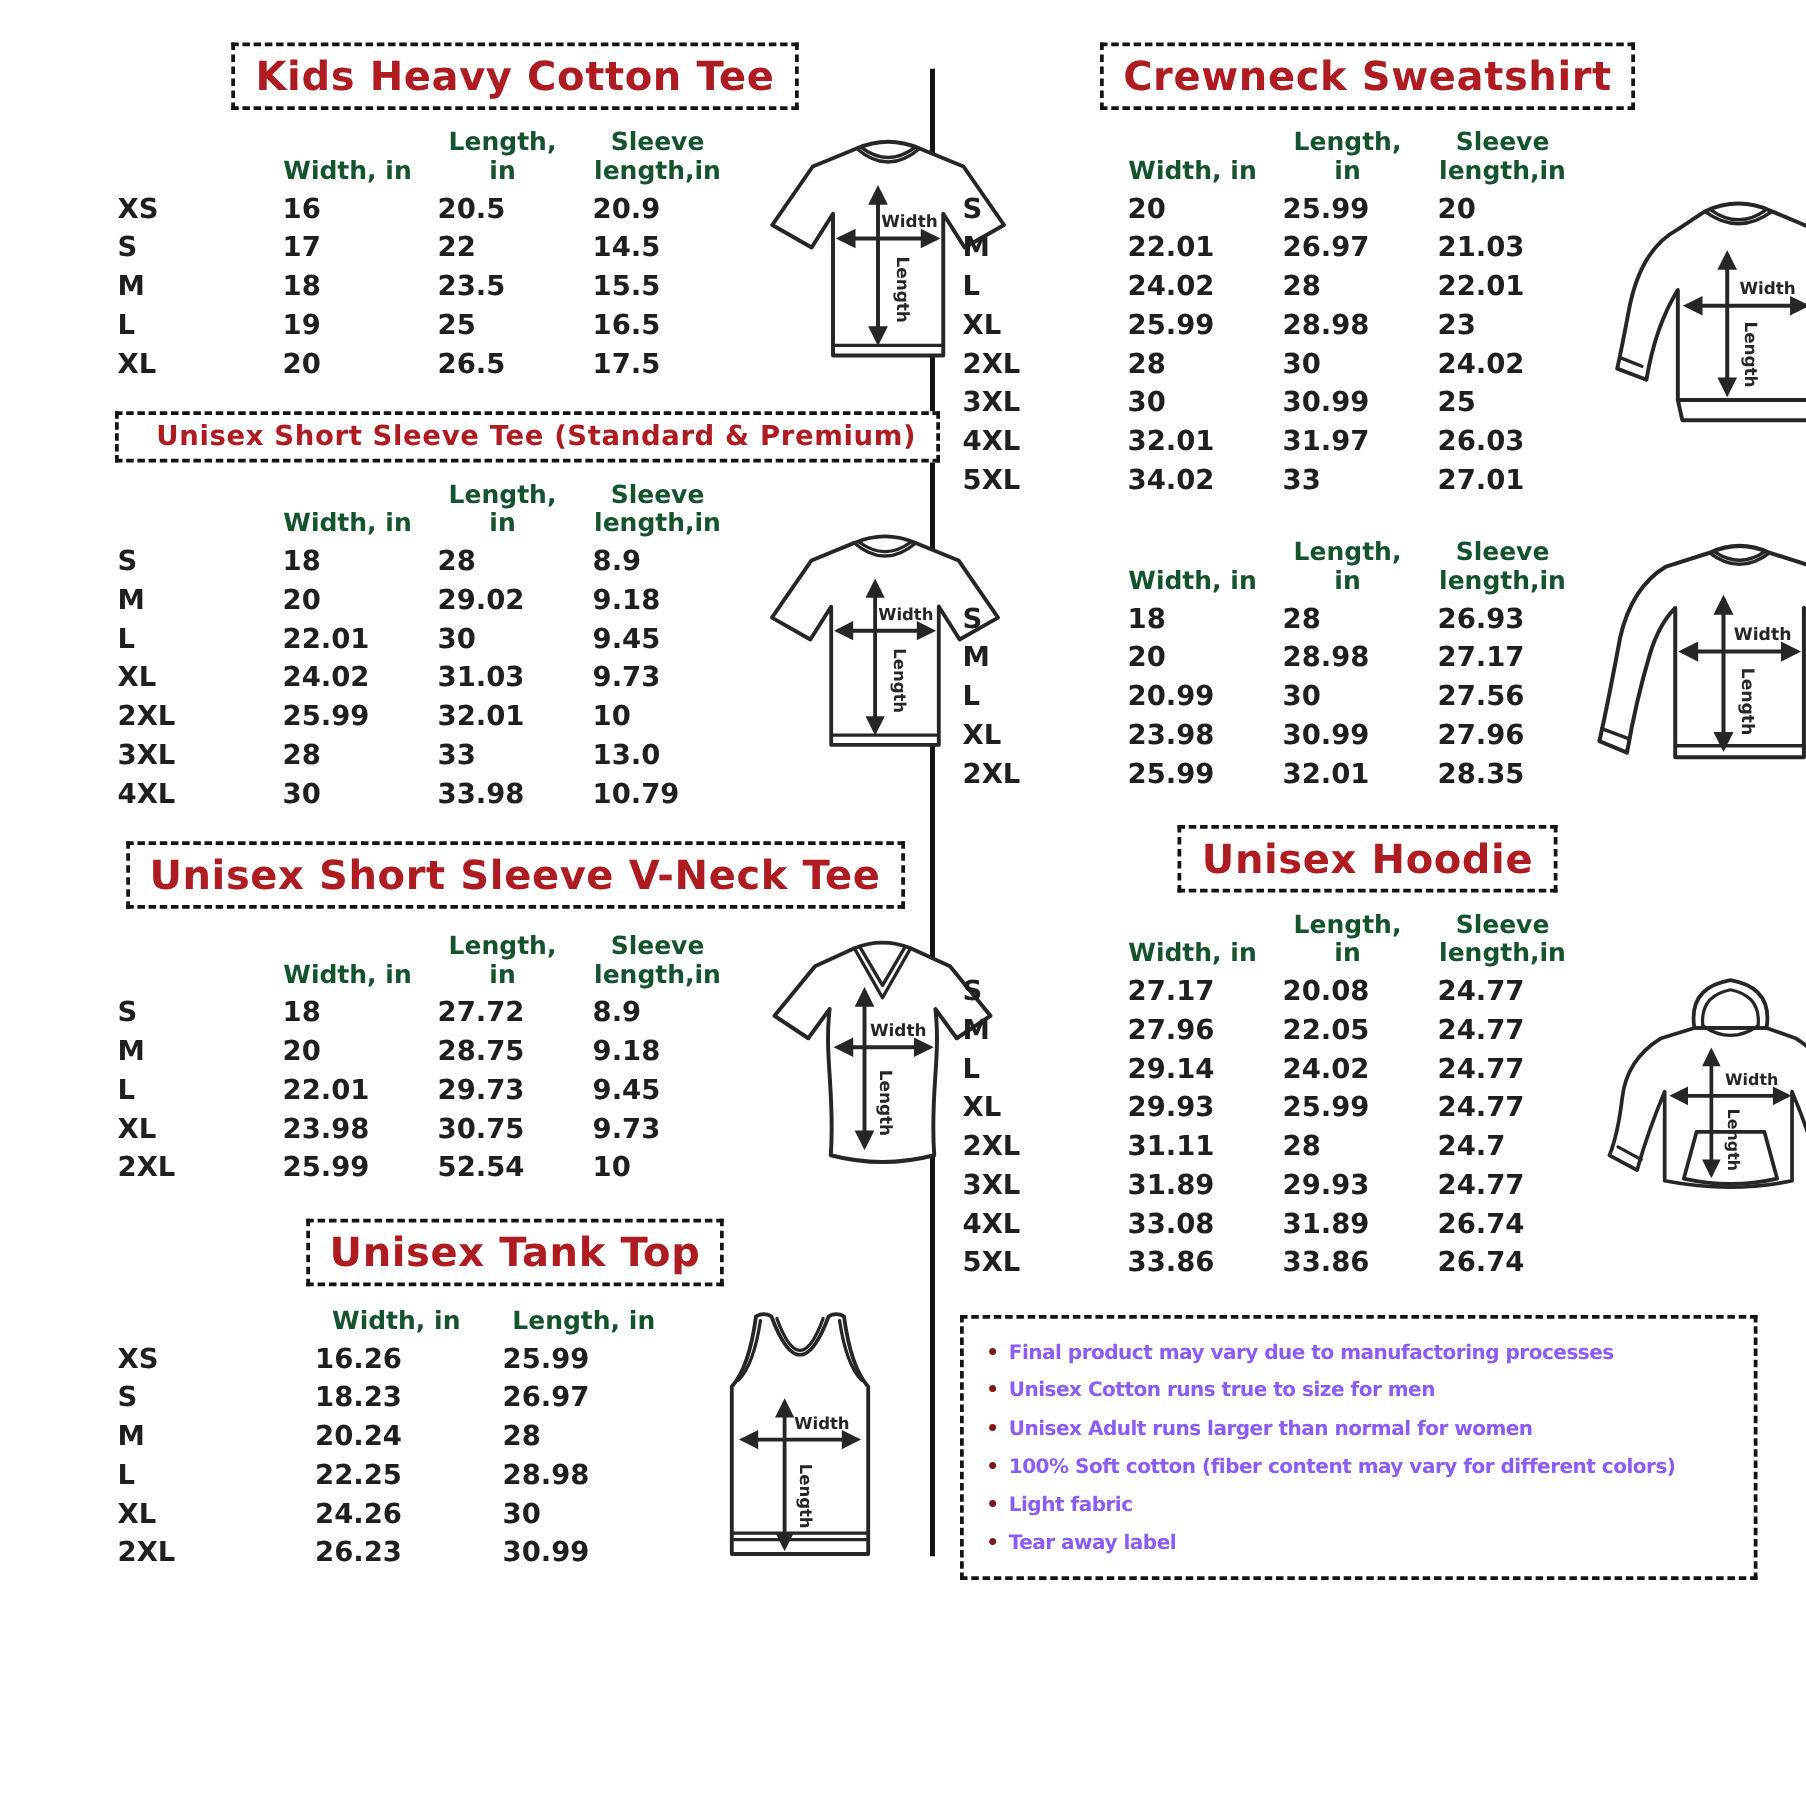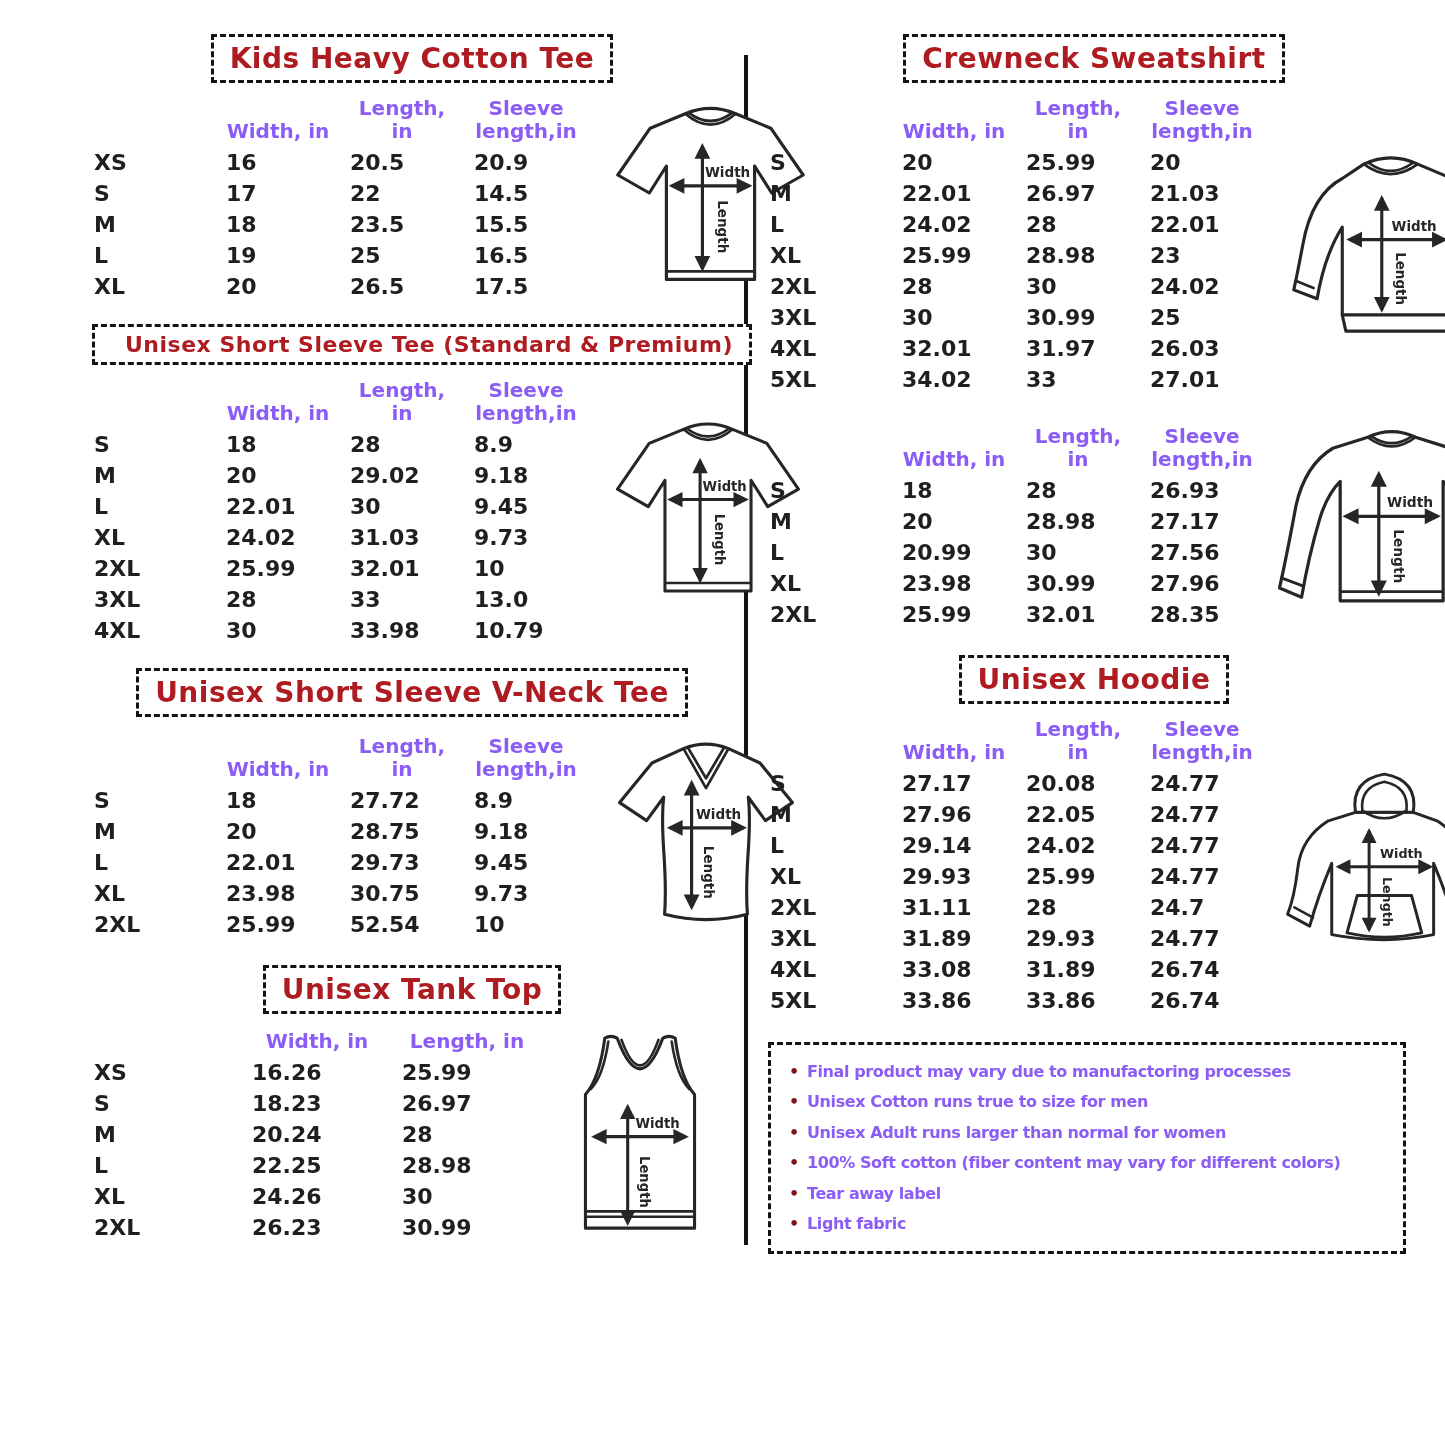--- a/index.html
+++ b/index.html
@@ -10,30 +10,30 @@
   }
   .divider { position:absolute; left:744px; top:55px; width:4px; height:1190px; background:#141414; }
   .col { position:absolute; top:34px; }
   .col-left  { left:92px;  width:640px; }
   .col-right { left:768px; width:652px; }
 
   .sec { margin-bottom:22px; }
   .title-row { text-align:center; margin-bottom:10px; }
   .title-box {
     display:inline-block; border:3px dashed #141414; padding:5px 16px;
-    color:#ae1c22; font-size:28px; font-weight:700; letter-spacing:0.5px;
+    color:#ae1c22; font-size:32px; font-weight:700; letter-spacing:0.5px;
     background:#fff; white-space:nowrap;
   }
   .title-box.long { font-size:22px;padding-left:30px; }
 
   .content { display:flex; align-items:center; gap:10px; }
 
   table.size-table { border-collapse:collapse; }
   table.size-table th {
-    color:#8b5cf6; font-size:20px; font-weight:700; text-align:center;
+    color:#14532d; font-size:20px; font-weight:700; text-align:center;
     white-space:pre-line; padding:4px 10px; line-height:1.15; vertical-align:bottom;
   }
   table.size-table td { font-size:22px; font-weight:700; padding:3px 10px; text-align:left; }
   table.size-table td.size { width:52px; padding-left:2px; }
   table.size-table th.size-col { width:52px; }
   .w3 td, .w3 th { min-width:104px; }
   .w2 td, .w2 th { min-width:130px; }
 
   svg.garment { flex:0 0 auto; }
   .g    { fill:#ffffff; stroke:#262626; stroke-width:3.5; stroke-linejoin:round; stroke-linecap:round; }
@@ -548,18 +548,18 @@
         </svg>
       </div>
     </section>
 
     <div class="notes-box">
       <ul>
           <li>Final product may vary due to manufactoring processes</li>
           <li>Unisex Cotton runs true to size for men</li>
           <li>Unisex Adult runs larger than normal for women</li>
           <li>100% Soft cotton (fiber content may vary for different colors)</li>
+          <li>Light fabric</li>
           <li>Tear away label</li>
-          <li>Light fabric</li>
         </ul>
     </div>
   </div>
 </div>
 
 </body></html>

